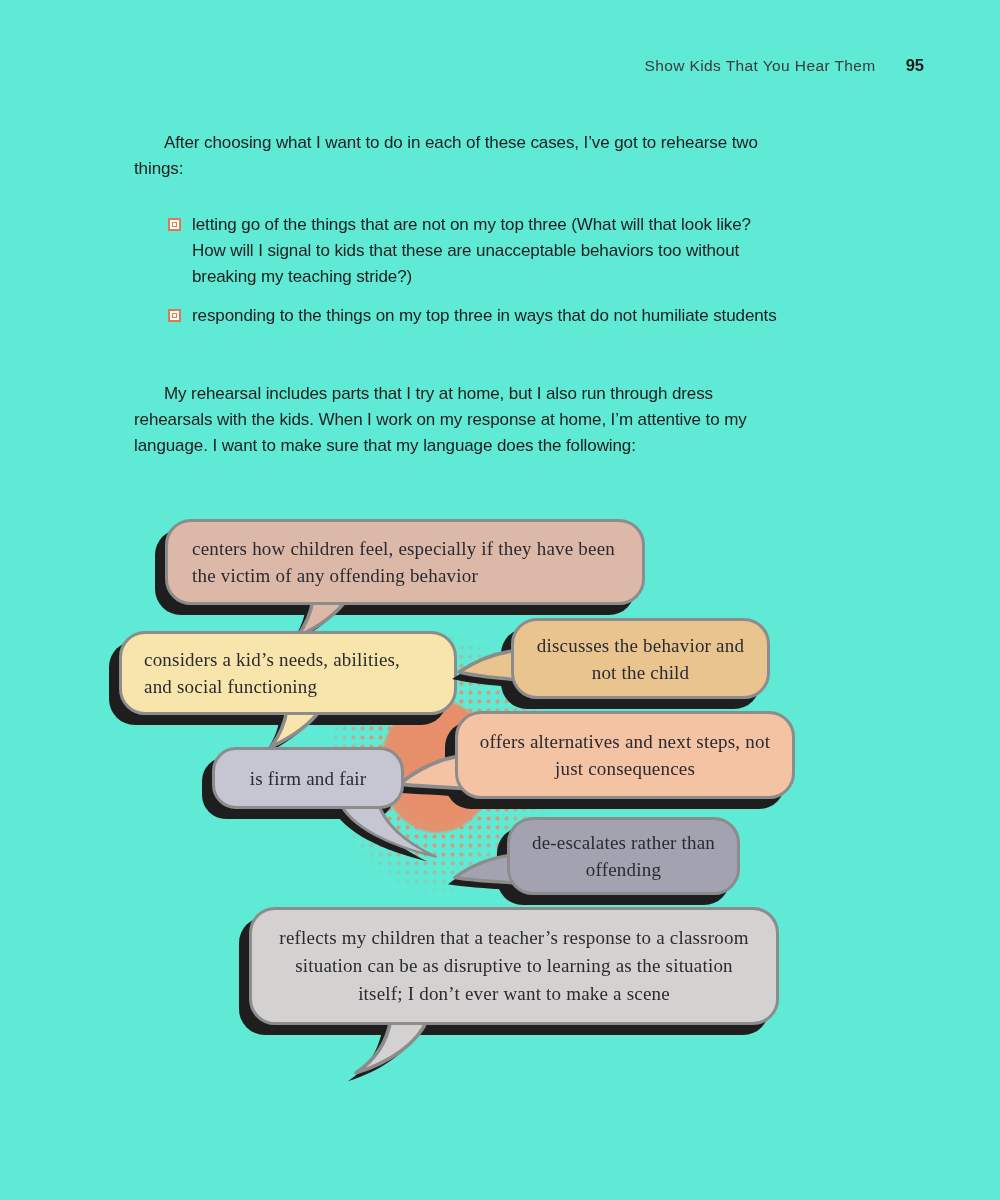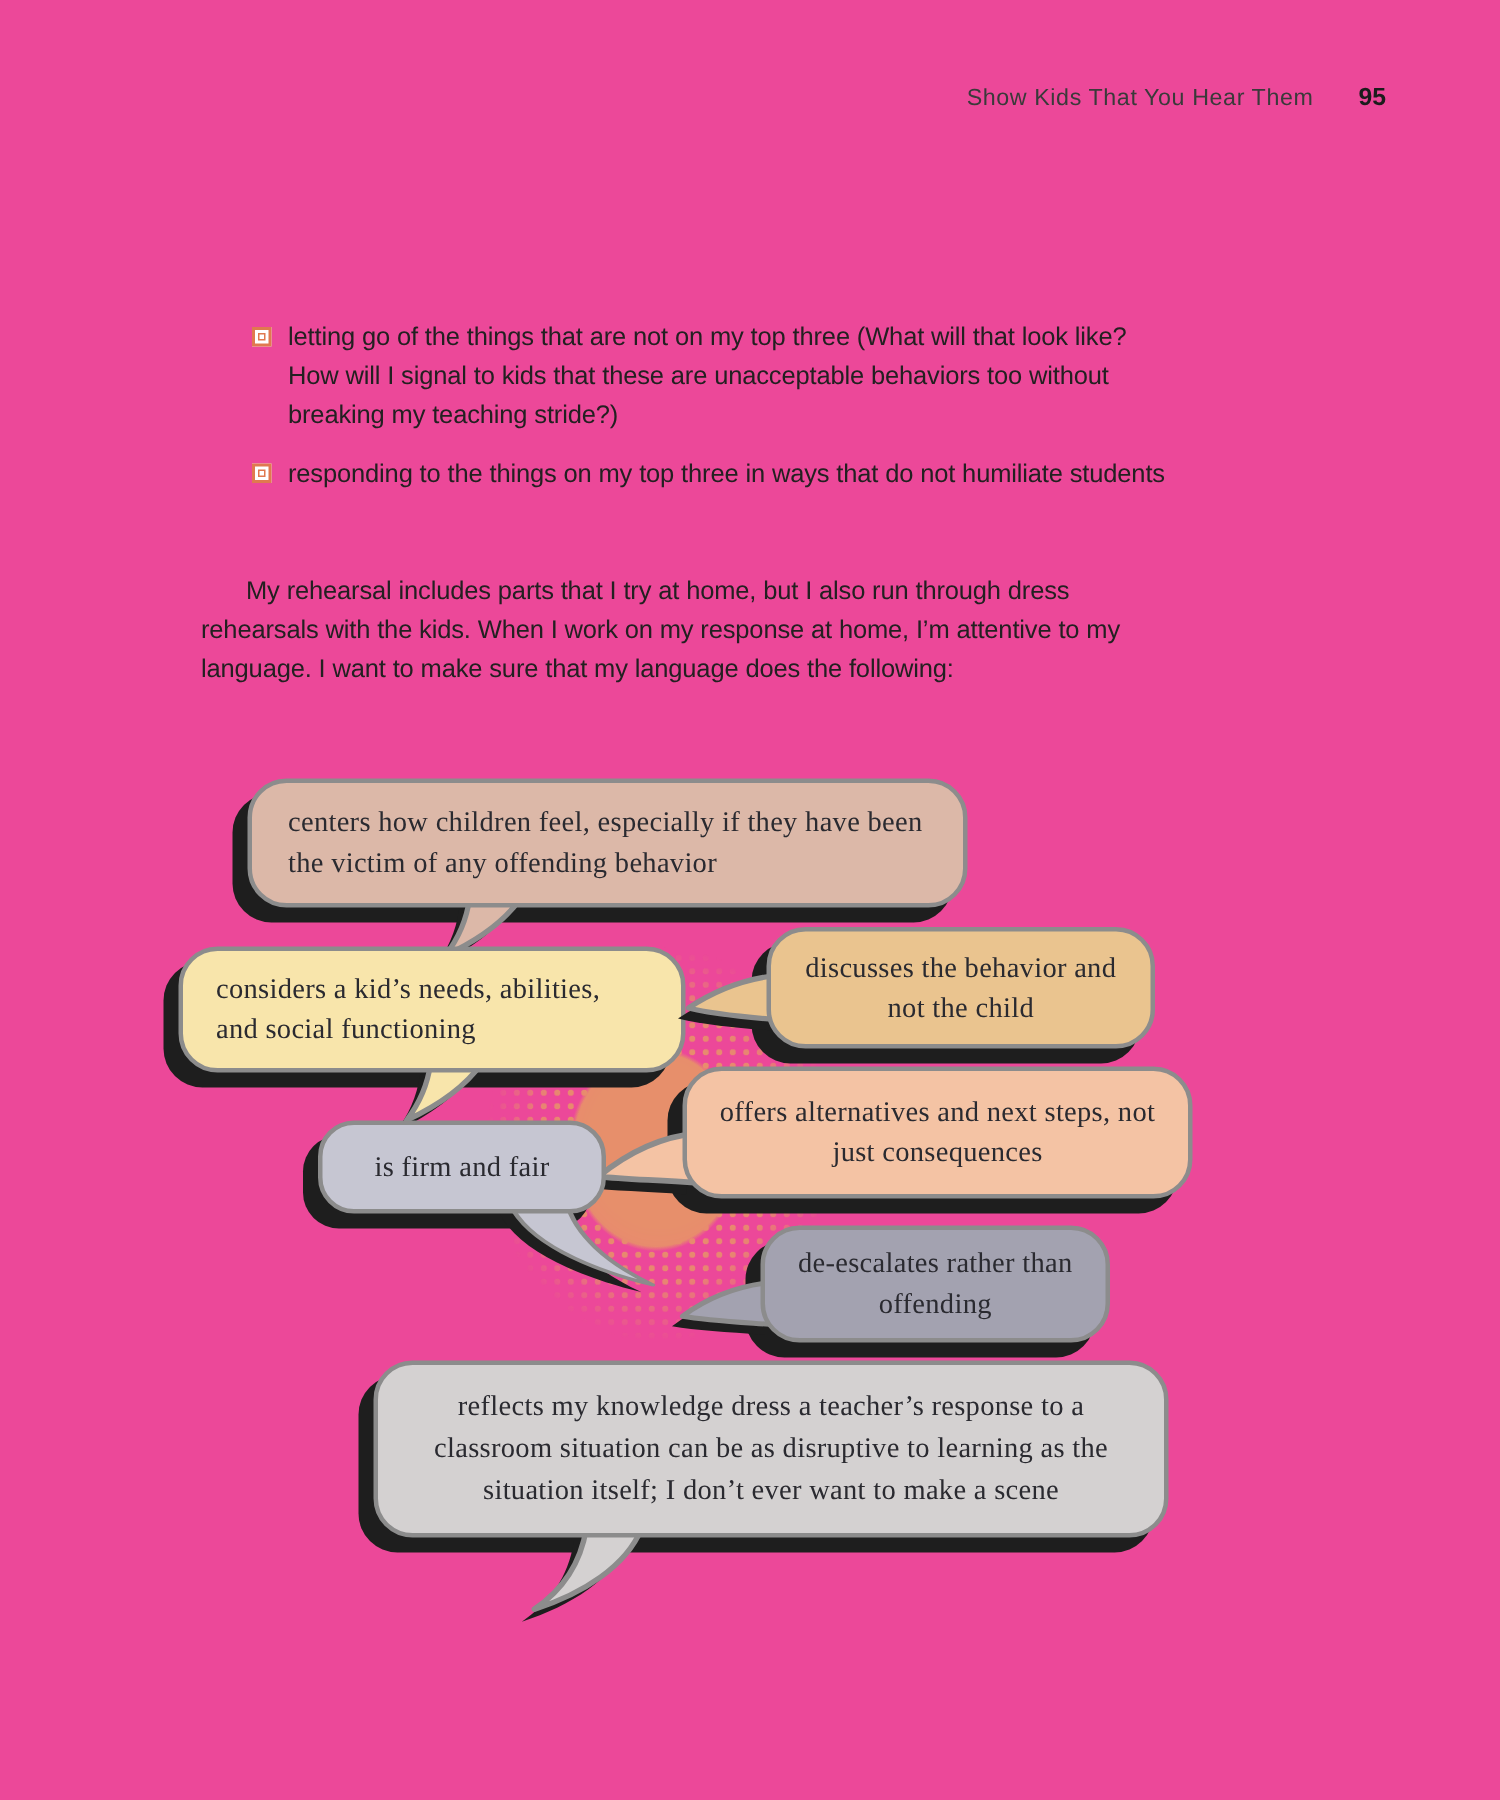--- a/index.html
+++ b/index.html
@@ -7,21 +7,21 @@
     --bubble-border:#8c8c8c;
     --bubble-shadow:#1e1e1e;
     --halftone:#e78f6b;
     --body-text:#232021;
   }
   *{margin:0;padding:0;box-sizing:border-box;}
   html,body{background:#ffffff;}
   .page{
     position:relative;
     width:1000px;height:1200px;
-    background:#ec4899;
+    background:#5eead4;
     font-family:"Liberation Sans", sans-serif;
     color:var(--body-text);
     overflow:hidden;
   }
 
   
   .running-head{
     position:absolute;top:56px;right:76px;
     display:flex;align-items:baseline;gap:30px;
   }
@@ -124,20 +124,21 @@
 </head>
 <body>
 
 <div class="page">
 
   <div class="running-head">
     <span class="rh-title">Show Kids That You Hear Them</span>
     <span class="rh-page">95</span>
   </div>
 
+  <p class="para para-1">After choosing what I want to do in each of these cases, I’ve got to rehearse two things:</p>
 
   <ul class="bullet-list">
     <li class="bullet-item">
       <span class="bullet-icon"></span>
       <span>letting go of the things that are not on my top three (What will that look like? How will I signal to kids that these are unacceptable behaviors too without breaking my teaching stride?)</span>
     </li>
     <li class="bullet-item">
       <span class="bullet-icon"></span>
       <span>responding to the things on my top three in ways that do not humiliate students</span>
     </li>
@@ -214,17 +215,17 @@
     </div>
   </div>
 
   <div class="bubble b8" style="--fill: #d4d1d1;">
     <div class="bubble-shadow"></div>
     <svg class="tail" viewBox="0 0 90 60" preserveAspectRatio="none">
       <path class="tail-shadow" transform="translate(-8,8)" d="M4,56 C22,44 34,28 38,4 L74,4 C64,28 36,46 4,56 Z"></path>
       <path class="tail-main" d="M4,56 C22,44 34,28 38,4 L74,4 C64,28 36,46 4,56 Z"></path>
     </svg>
     <div class="bubble-body">
-      <span class="bubble-text">reflects my knowledge dress a teacher’s response to a classroom situation can be as disruptive to learning as the situation itself; I don’t ever want to make a scene</span>
+      <span class="bubble-text">reflects my children that a teacher’s response to a classroom situation can be as disruptive to learning as the situation itself; I don’t ever want to make a scene</span>
     </div>
   </div>
 
 </div>
 
 </body></html>

